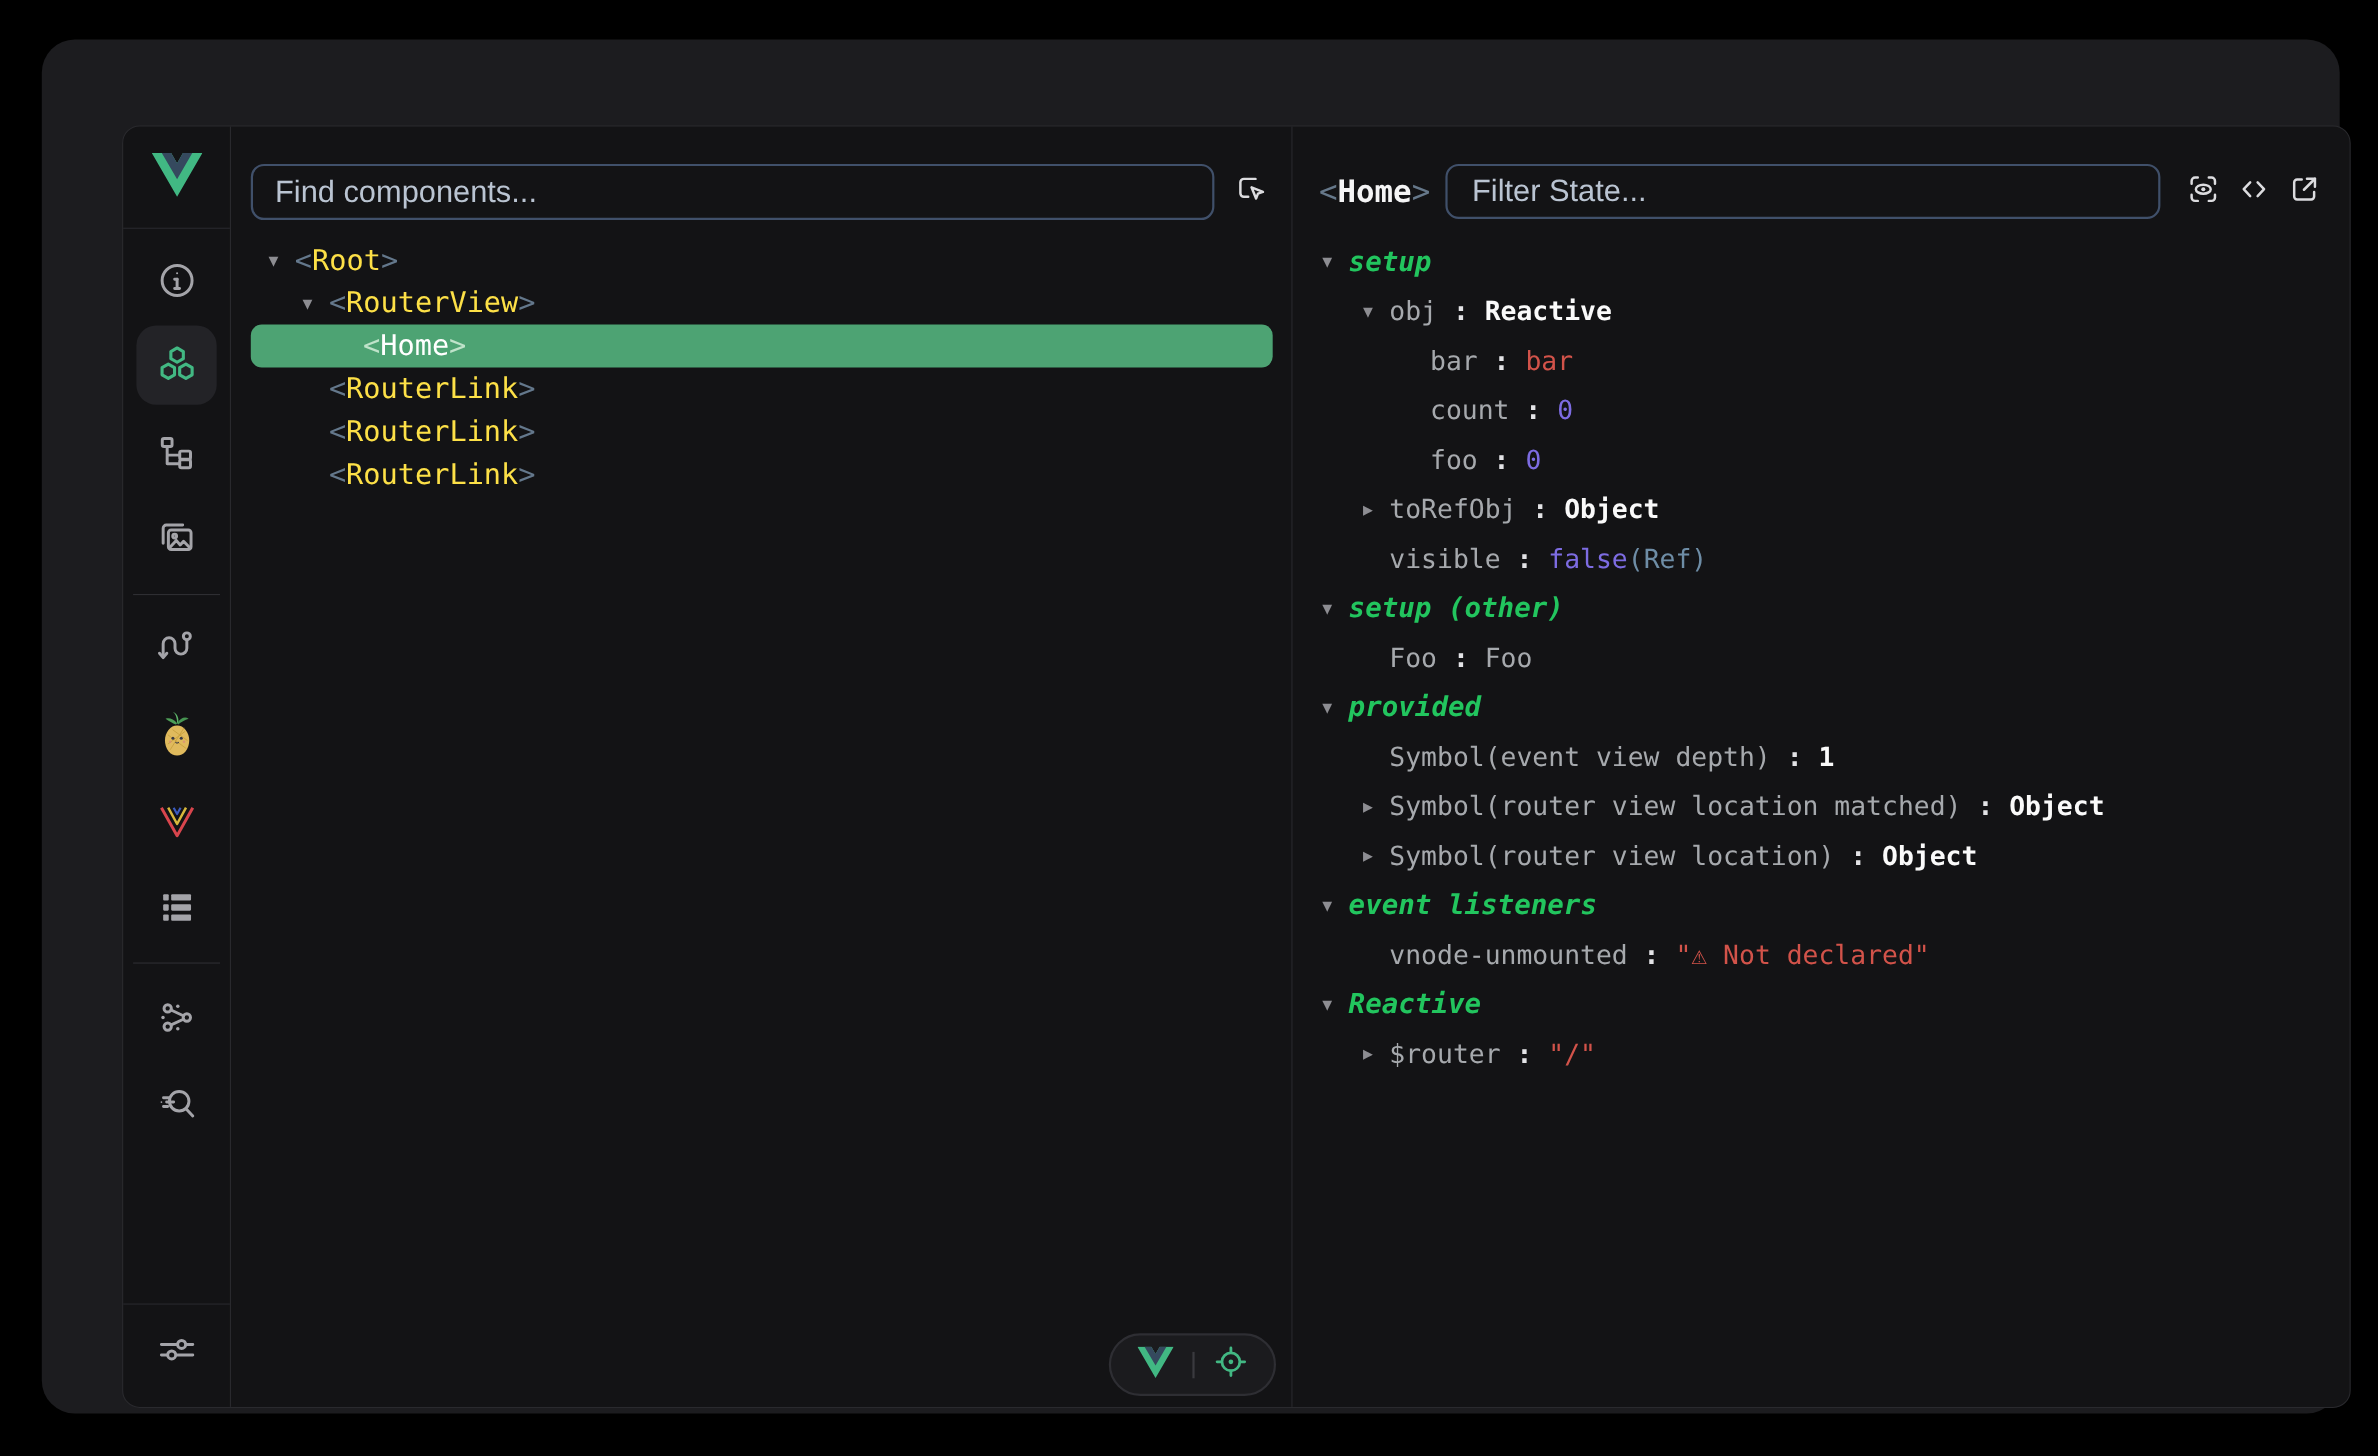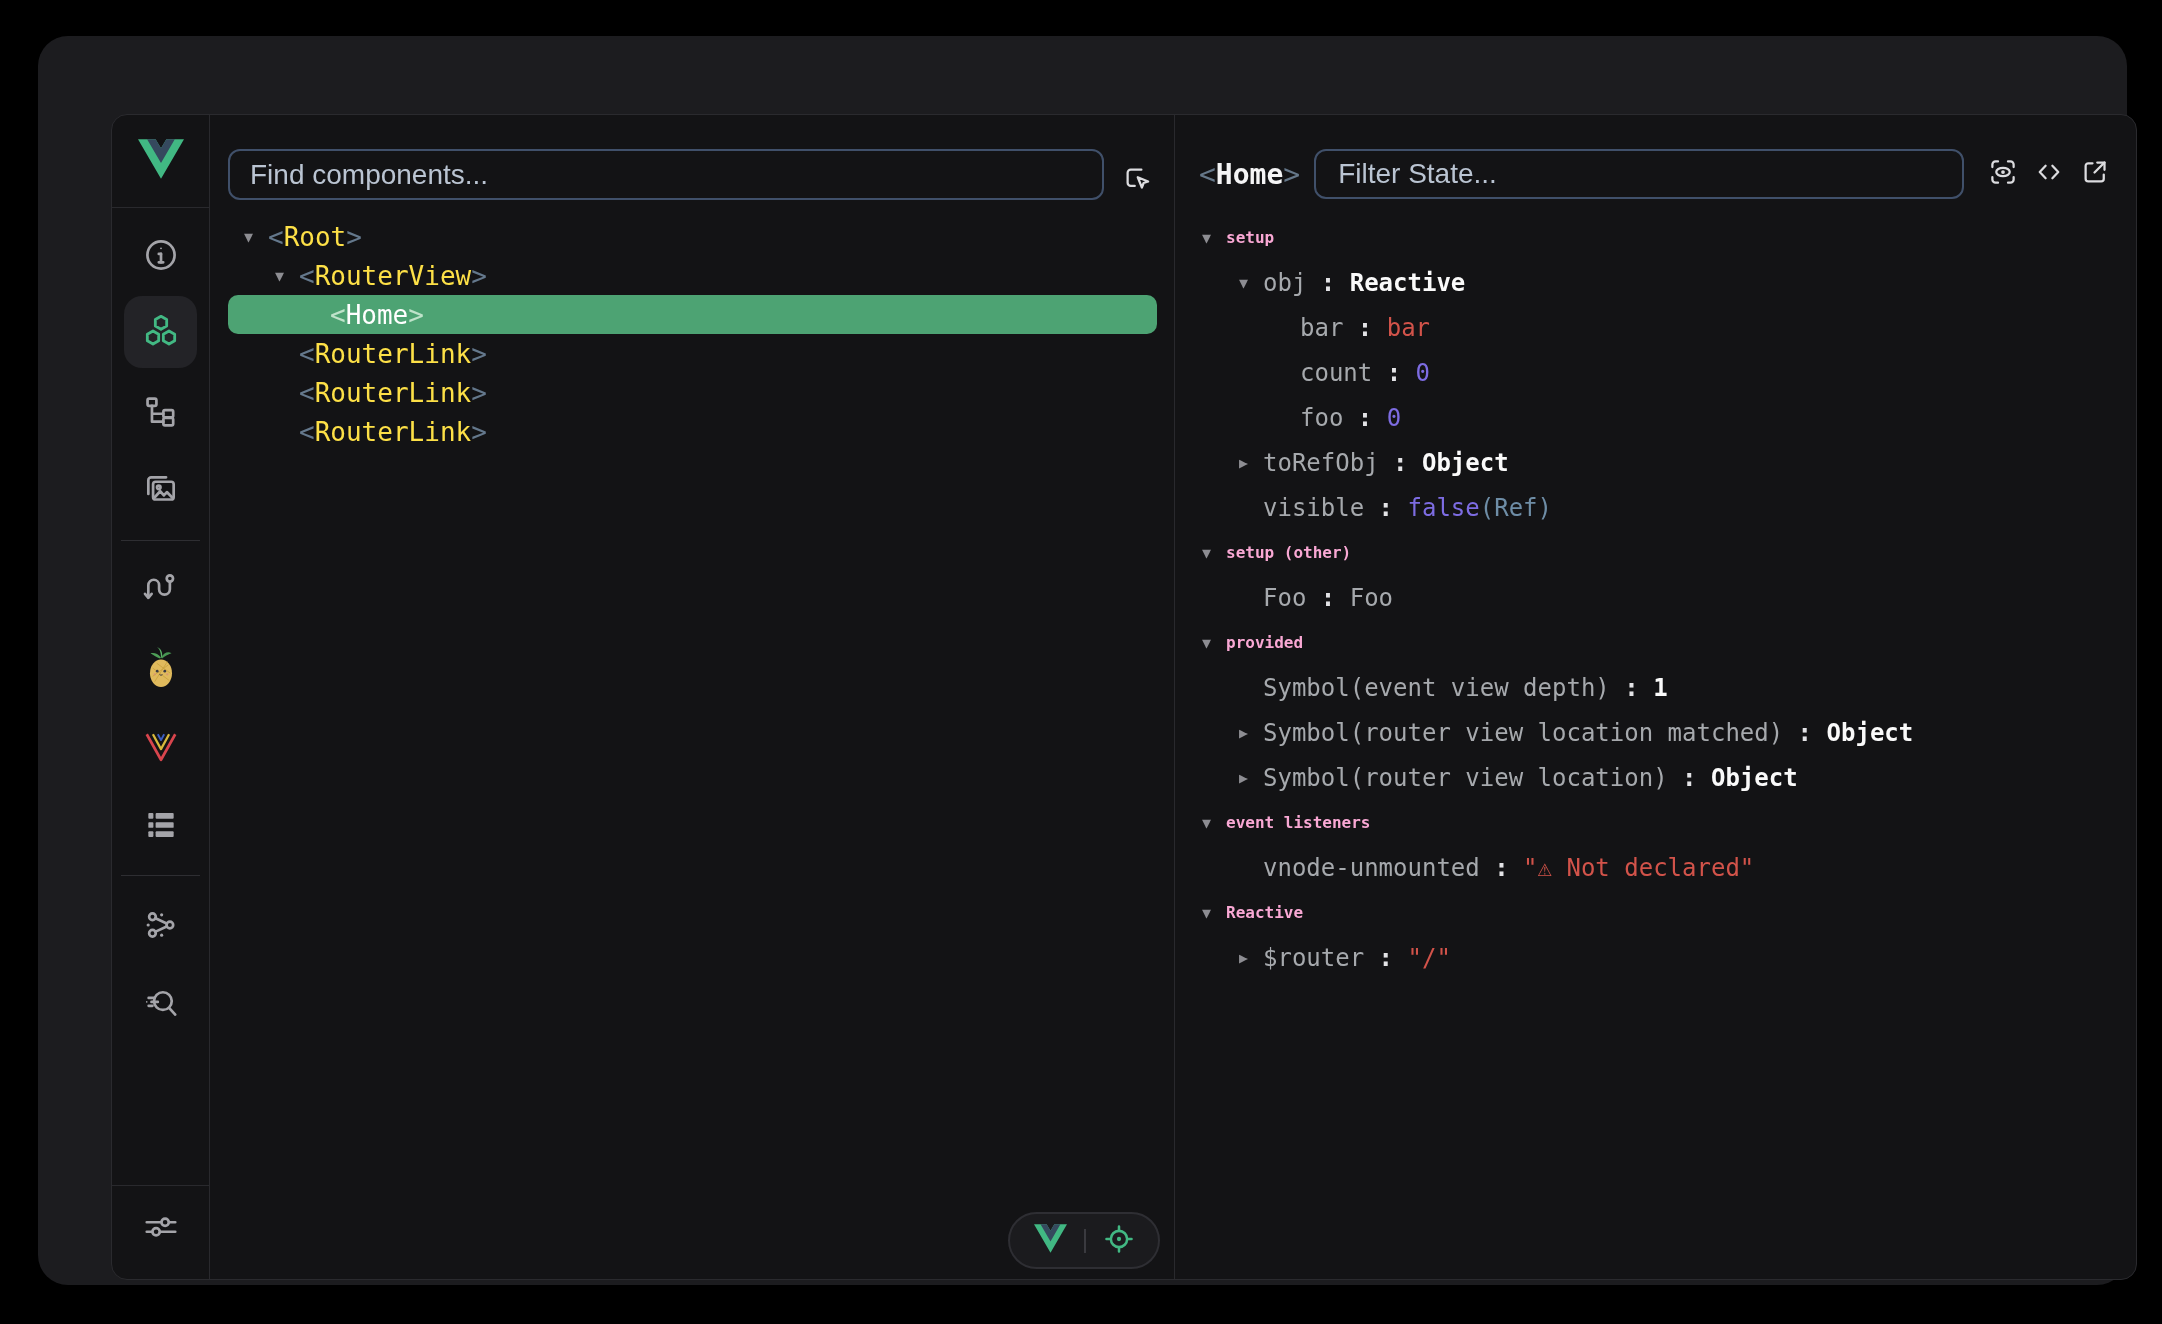--- a/index.html
+++ b/index.html
@@ -23,21 +23,21 @@
     display:flex;align-items:center;justify-content:center;}
   .nav-item{position:absolute;left:12px;width:73px;height:72px;display:flex;align-items:center;justify-content:center;cursor:pointer;}
   .nav-item.active{background:#232327;border-radius:18px;}
   .nav-item svg{display:block;}
   .side-divider{position:absolute;left:9px;width:79px;height:1px;background:#2e2e32;}
   .side-bottom-line{position:absolute;left:0;width:97px;height:1px;background:#29292d;}
   .icon-stroke{stroke:#a4a4a9;fill:none;stroke-width:1.7;stroke-linecap:round;stroke-linejoin:round;}
   .icon-fill{fill:#a4a4a9;}
   
   .tree-panel{position:relative;width:964px;flex:0 0 964px;border-right:1px solid #29292d;display:flex;flex-direction:column;}
-  .tree-toolbar{display:flex;align-items:flex-end;padding:34px 18px 0 18px;}
+  .tree-toolbar{display:flex;align-items:center;padding:34px 18px 0 18px;}
   .find-input{
     flex:1;height:51px;background:transparent;border:2px solid #40506a;border-radius:12px;
     color:#e8edf3;font-size:28px;padding:0 20px;outline:none;box-sizing:border-box;
     font-family:"Liberation Sans","DejaVu Sans",sans-serif;
   }
   .find-input::placeholder{color:#bac4d2;}
   .tool-icon-btn{margin-left:14px;width:38px;height:38px;display:flex;align-items:center;justify-content:center;cursor:pointer;}
   .tree-body{margin-top:17px;}
   .tree-row{
     height:39px;margin:0 17px 0 18px;border-radius:10px;display:flex;align-items:center;
@@ -63,21 +63,21 @@
   .filter-input::placeholder{color:#bac4d2;}
   .state-tool-icons{display:flex;align-items:center;margin-left:10px;flex:0 0 auto;}
   .state-tool-icons .tool-icon-btn{margin-left:12px;width:34px;height:34px;}
   .hdr-stroke{stroke:#dcdcdf;fill:none;stroke-width:1.8;stroke-linecap:round;stroke-linejoin:round;}
   .state-body{margin-top:16px;}
   .st-row{
     height:45px;display:flex;align-items:center;cursor:pointer;white-space:pre;
     font-family:"DejaVu Sans Mono","Liberation Mono",monospace;font-size:24px;
   }
   .st-row .arrow-slot{display:inline-block;width:24px;flex:0 0 24px;font-size:15px;color:#8d8d92;}
-  .st-row .sec-title{color:#f9a8d4;font-weight:700;font-size:16px;}
+  .st-row .sec-title{color:#22c55e;font-weight:700;font-size:25px;font-style:italic;}
   .st-row .k{color:#a6a9ad;}
   .st-row .colon{color:#e3e3e6;font-weight:700;}
   .v-object{color:#fafafa;font-weight:700;}
   .v-string{color:#d2534a;}
   .v-number{color:#7d6ce2;}
   .v-muted{color:#a6a9ad;}
   .v-suffix{color:#6e8da6;}
   
   .pill{
     position:absolute;left:1008px;top:1212px;width:152px;height:57px;z-index:5;

